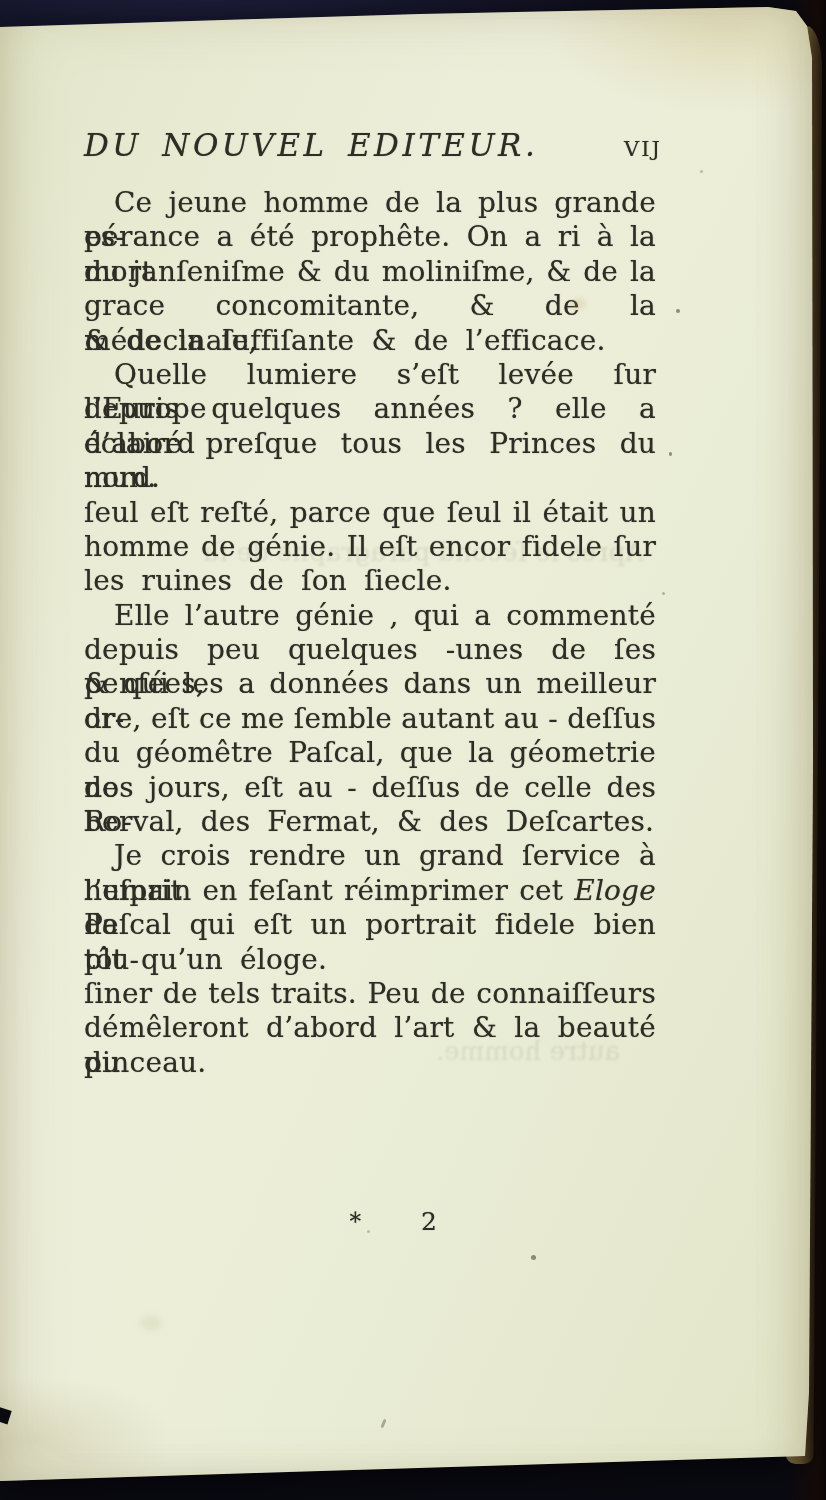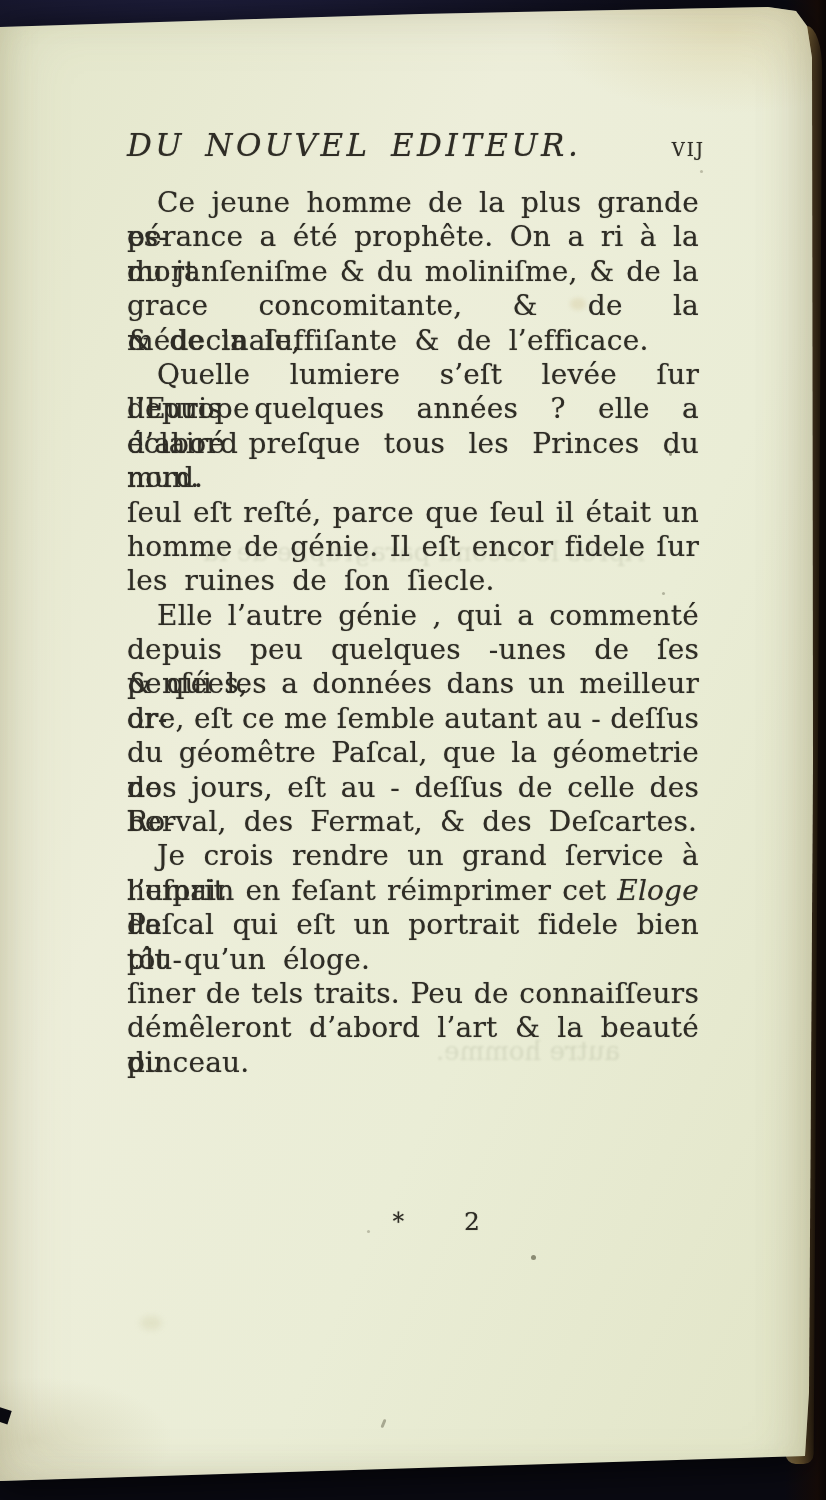--- a/index.html
+++ b/index.html
@@ -26,29 +26,29 @@
     background:
       radial-gradient(260px 120px at 88% 2%, rgba(205,185,120,.28) 0%, rgba(205,185,120,0) 70%),
       radial-gradient(200px 90px at 4% 96%, rgba(160,150,100,.22) 0%, rgba(160,150,100,0) 70%),
       linear-gradient(115deg,#e3e6ca 0%,#edeeda 35%,#eaedd6 62%,#e1e4c6 100%);
   }
   .vignette{
     position:absolute;inset:0;
     box-shadow:inset 0 0 70px rgba(130,120,75,.22), inset -26px 0 46px rgba(120,105,60,.20), inset 0 -18px 40px rgba(120,110,65,.16);
     clip-path:inherit;
   }
-  .ink{color:#2e2c25;text-shadow:0 0 1px rgba(46,44,38,.5);margin-left:43px;}
+  .ink{color:#2e2c25;text-shadow:0 0 1px rgba(46,44,38,.5);}
   .header{
     position:absolute;left:84px;top:127px;width:578px;
     display:flex;justify-content:space-between;align-items:baseline;
   }
   .header-title{
     font-style:italic;font-size:31px;letter-spacing:3.5px;word-spacing:7px;white-space:nowrap;
   }
-  .page-num{font-size:25px;letter-spacing:2px;font-variant:small-caps;}
+  .page-num{font-size:30px;letter-spacing:2px;font-variant:small-caps;}
   .text-block{position:absolute;left:84px;top:186px;width:572px;}
   .line{
     font-size:28px;line-height:34.4px;height:34.4px;
     text-align:justify;text-align-last:justify;
     letter-spacing:.2px;
   }
   .line.indent{text-indent:30px;}
   .line.last{text-align-last:left;word-spacing:8px;}
   .it{font-style:italic;}
   .signature{position:absolute;top:1203px;left:342px;display:flex;align-items:baseline;}

